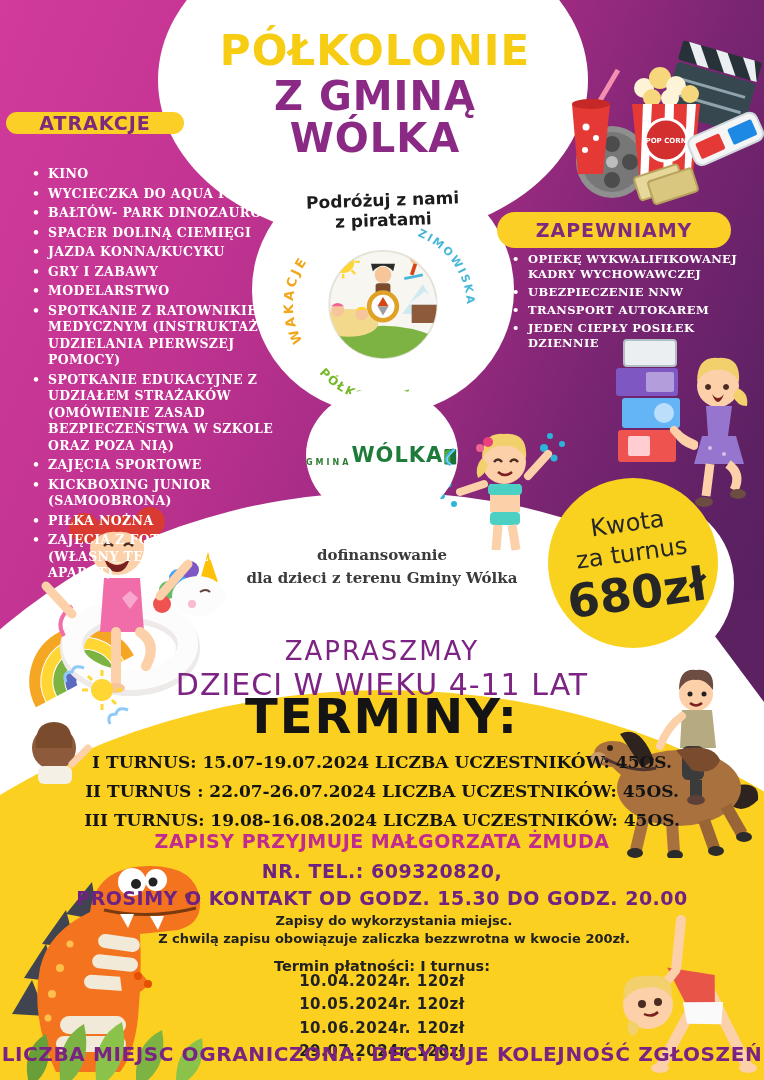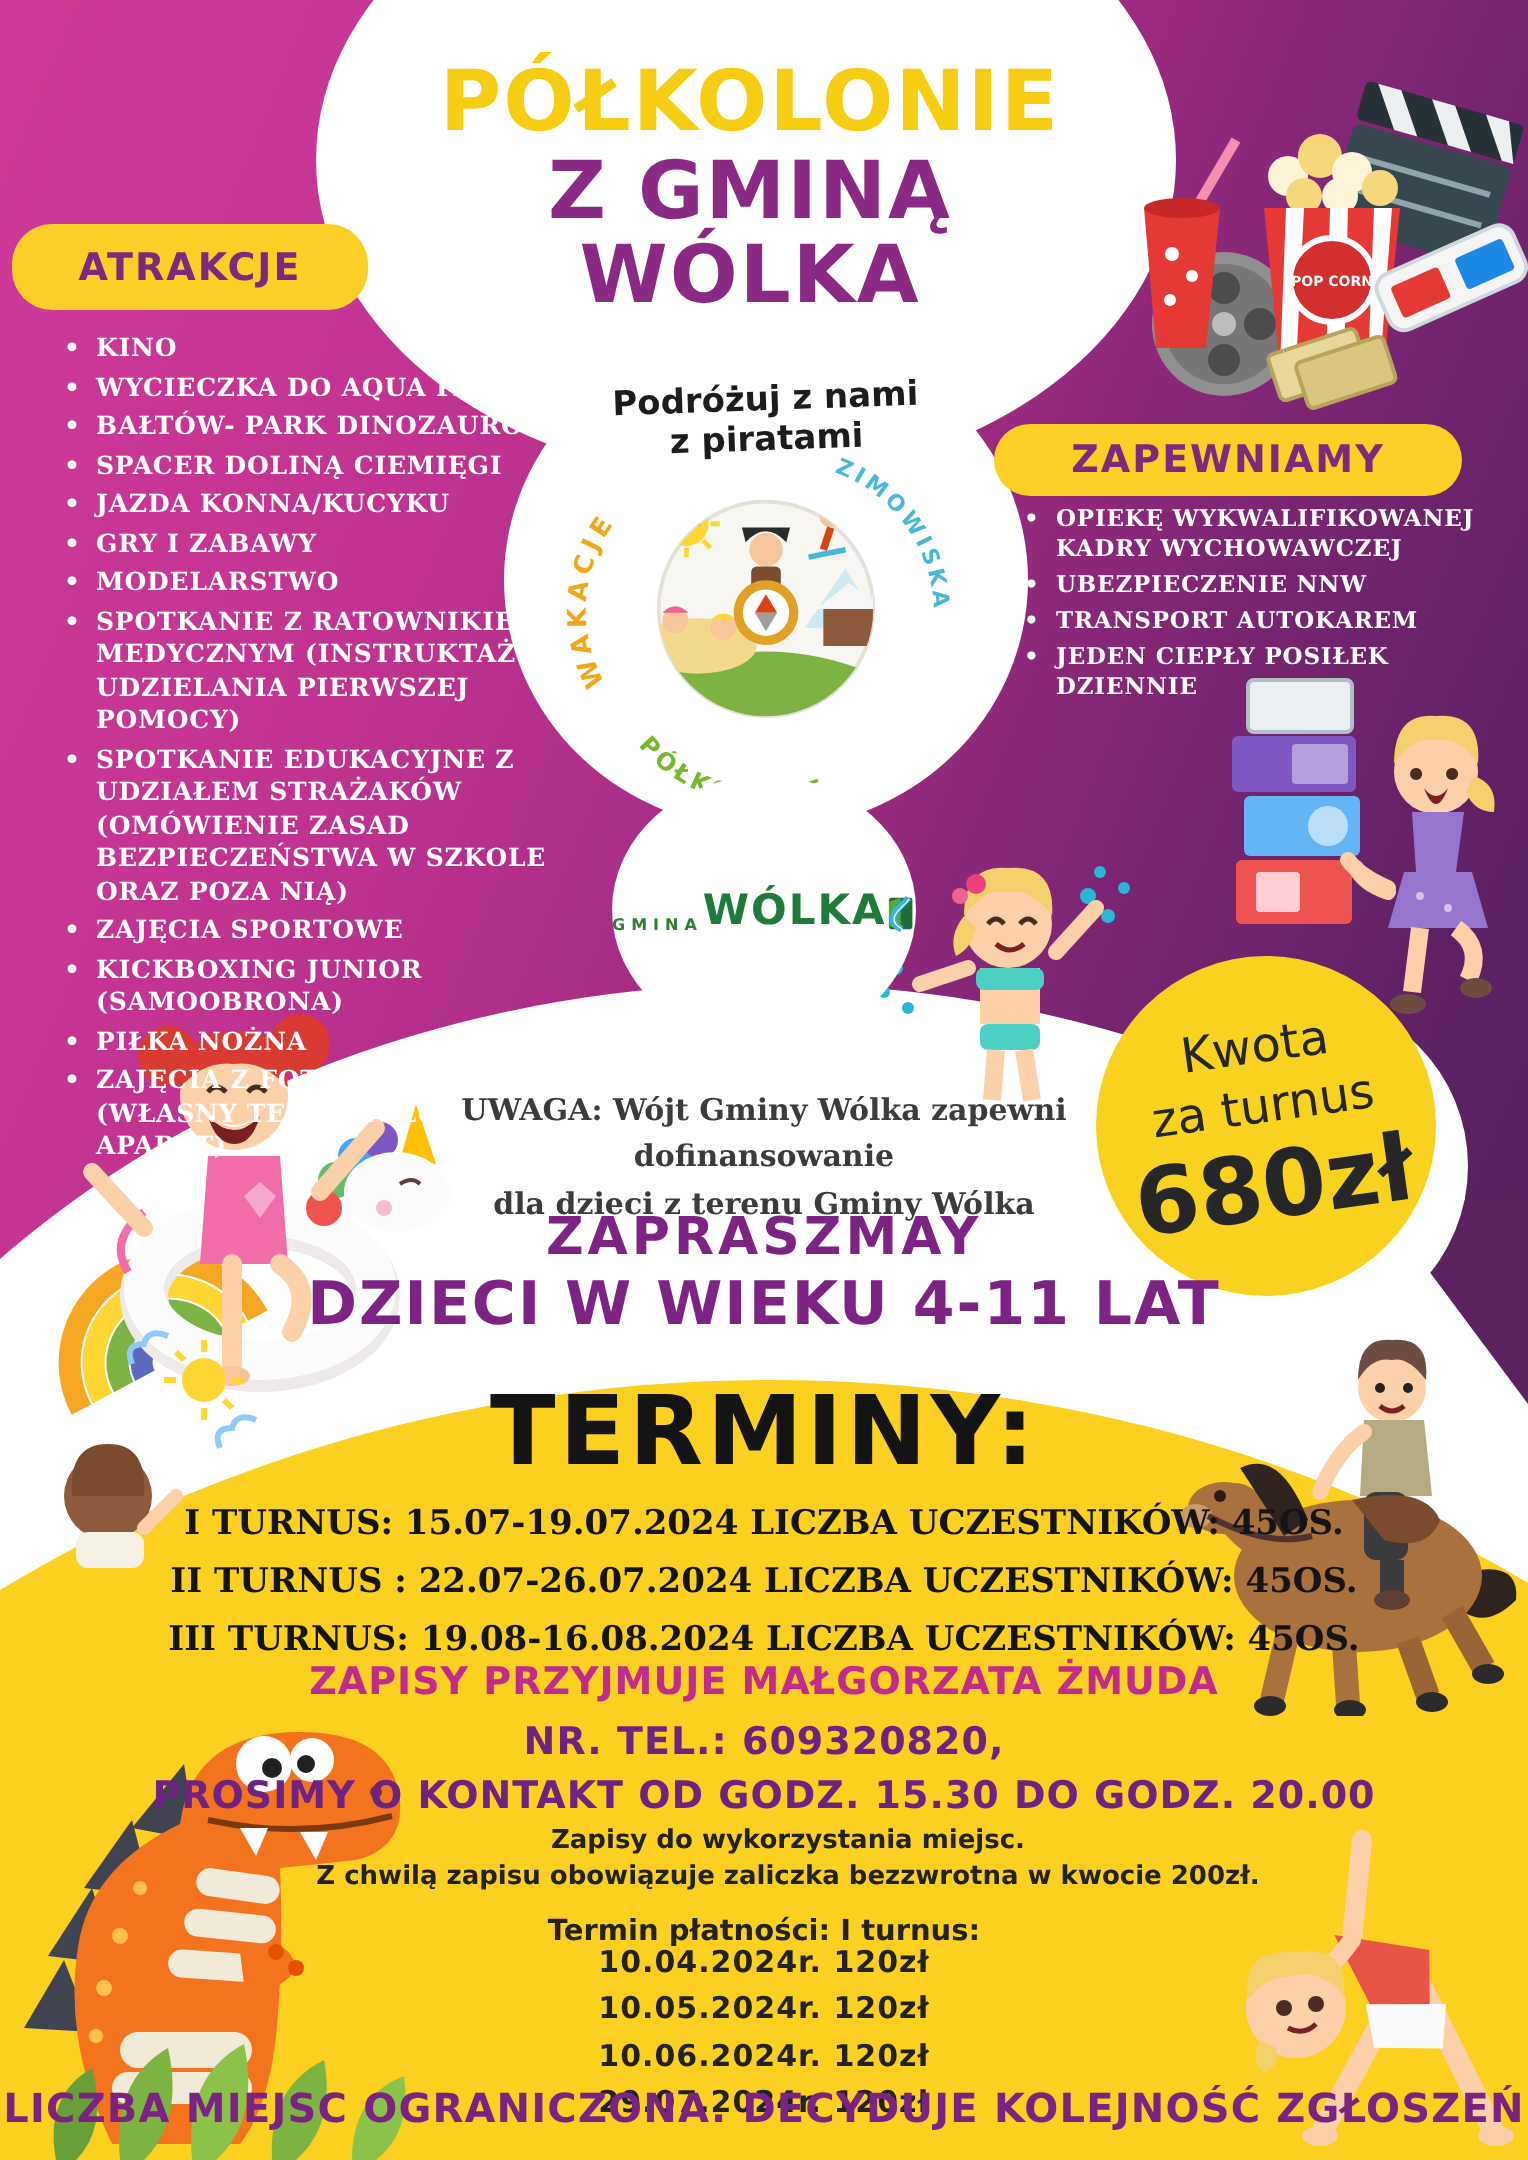--- a/index.html
+++ b/index.html
@@ -13,41 +13,41 @@
   .dome-yellow{left:-270px;top:690px;width:1310px;height:1100px;background:#fcd020;border-radius:50%;}
   .purple-wedge{left:688px;top:600px;width:76px;height:102px;background:#5b2161;
     clip-path:polygon(0 0,100% 0,100% 100%);}
   
   .title-wrap{left:160px;top:26px;width:430px;text-align:center;z-index:6;}
   .title-l1{font-size:42px;font-weight:800;color:#f6cd12;letter-spacing:1px;}
   .title-l2{font-size:40px;font-weight:800;color:#8a2a85;line-height:1.05;letter-spacing:1px;}
   
   .pill{background:#fccf27;border-radius:20px;display:flex;align-items:center;justify-content:center;
     font-weight:800;color:#7b2a7d;font-size:19px;letter-spacing:1px;z-index:6;}
-  .pill-atrakcje{left:6px;top:112px;width:178px;height:43px;}
+  .pill-atrakcje{left:6px;top:112px;width:178px;height:22px;}
   .pill-zapewniamy{left:497px;top:212px;width:234px;height:36px;}
   ul.side-list{margin:0;padding:0;list-style:none;color:#fff;
     font-family:"DejaVu Serif",serif;font-weight:700;z-index:6;}
   ul.side-list li{position:relative;padding-left:18px;margin-bottom:3px;letter-spacing:.4px;}
   ul.side-list li::before{content:"•";position:absolute;left:2px;top:0;}
   .list-atrakcje{left:30px;top:166px;width:252px;font-size:12.5px;line-height:1.32;}
   .list-zapewniamy{left:510px;top:252px;width:246px;font-size:11.5px;line-height:1.3;}
   
   .pirate-circle{left:252px;top:165px;width:262px;height:250px;background:#fff;border-radius:50%;z-index:5;
     text-align:center;}
   .pirate-heading{margin-top:26px;font-size:17px;font-weight:800;color:#1c1c1c;line-height:1.15;transform:rotate(-2deg);}
   
   .gmina-circle{left:306px;top:388px;width:152px;height:134px;background:#fff;border-radius:50%;z-index:5;
     display:flex;flex-direction:row;align-items:center;}
   .gmina-l1{margin-top:14px;font-size:8px;font-weight:800;letter-spacing:3px;color:#2e7d32;}
   .gmina-l2{font-size:21px;font-weight:800;color:#1e7b3a;letter-spacing:1px;line-height:1;}
   
   .center-text{left:0;right:0;text-align:center;z-index:6;}
   .uwaga{top:544px;font-family:"DejaVu Serif",serif;font-weight:700;font-size:15px;color:#3b3b3b;line-height:1.55;}
-  .invite{top:604px;color:#7d2383;font-weight:700;}
+  .invite{top:636px;color:#7d2383;font-weight:400;}
   .invite .l1{font-size:26px;letter-spacing:2px;}
   .invite .l2{font-size:30px;letter-spacing:1px;line-height:1.25;}
   .terminy-h{top:688px;font-size:48px;font-weight:800;color:#141414;letter-spacing:2px;}
   .terminy-rows{top:748px;font-family:"DejaVu Serif",serif;font-weight:700;font-size:17px;color:#141414;line-height:1.72;}
   .zapisy1{top:830px;font-size:19px;font-weight:800;color:#c12b8d;letter-spacing:.5px;}
   .zapisy2{top:860px;font-size:19px;font-weight:800;color:#6e2383;letter-spacing:.5px;}
   .zapisy3{top:887px;font-size:19px;font-weight:800;color:#6e2383;letter-spacing:.5px;}
   .notes{top:912px;font-size:13px;font-weight:700;color:#222;line-height:1.35;padding-left:24px;}
   .pay-h{top:958px;font-size:14.5px;font-weight:800;color:#222;}
   .pay-rows{top:970px;font-size:15px;font-weight:800;color:#222;line-height:1.55;letter-spacing:.5px;}
@@ -450,21 +450,20 @@
     <span>ZAPEWNIAMY</span>
   </div>
   <ul class="abs side-list list-zapewniamy">
     <li>OPIEKĘ WYKWALIFIKOWANEJ KADRY WYCHOWAWCZEJ</li>
     <li>UBEZPIECZENIE NNW</li>
     <li>TRANSPORT AUTOKAREM</li>
     <li>JEDEN CIEPŁY POSIŁEK DZIENNIE</li>
   </ul>
 
   <div class="abs center-text uwaga">
-    <div>UWAGA: Wójt Gminy Wólka zapewni</div>
     <div>dofinansowanie</div>
     <div>dla dzieci z terenu Gminy Wólka</div>
   </div>
 
   <div class="abs center-text invite">
     <div class="l1">ZAPRASZMAY</div>
     <div class="l2">DZIECI W WIEKU 4-11 LAT</div>
   </div>
 
   <div class="abs center-text terminy-h">TERMINY:</div>

